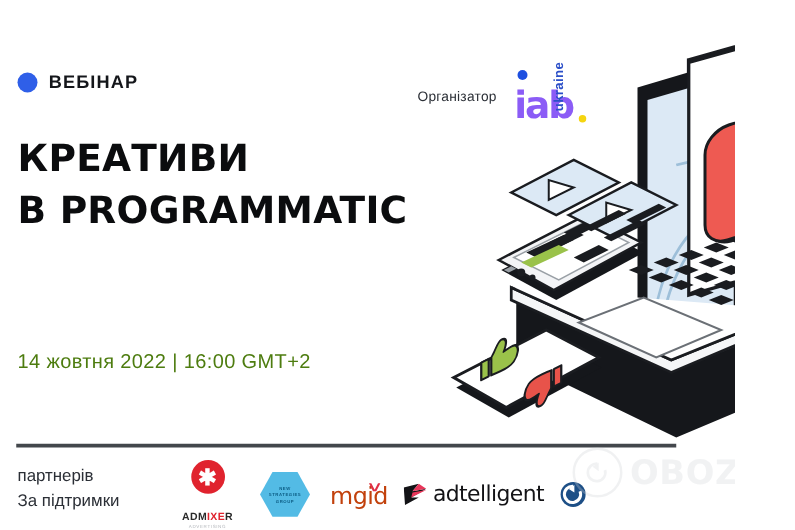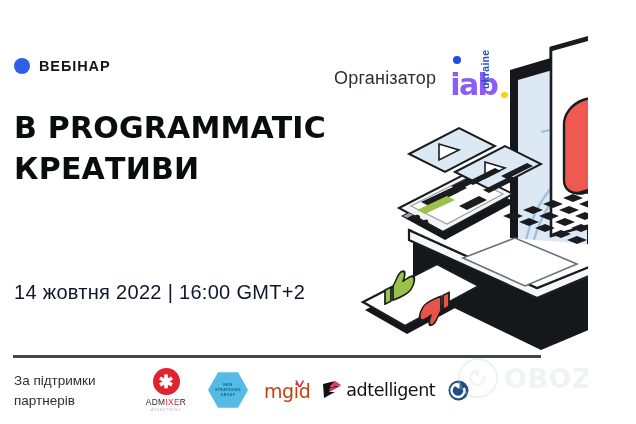--- a/index.html
+++ b/index.html
@@ -29,21 +29,21 @@
     font-size: 14.5px; font-weight: 700; letter-spacing: 0.9px;
     color: #14161a;
   }
 
   
   .organizer {
     position: absolute; left: 334px; top: 58px;
     display: flex; align-items: center; gap: 14px;
   }
   .organizer-label {
-    font-size: 18px; color: #2b2f36; letter-spacing: .2px;
+    font-size: 11px; color: #2b2f36; letter-spacing: .2px;
     white-space: nowrap;
   }
   .iab-logo { position: relative; display: flex; align-items: flex-end; }
   .iab-word {
     font-size: 30px; font-weight: 800; letter-spacing: -1.6px;
     color: #8b5cf6; line-height: .82; font-family: "DejaVu Sans", sans-serif;
   }
   .iab-idot {
     position: absolute; left: 2.5px; top: -2px;
     width: 8px; height: 8px; border-radius: 50%; background: #1d4fe0;
@@ -67,21 +67,21 @@
     position: absolute; left: 14px; top: 108px;
     font-size: 30px; font-weight: 800; line-height: 1.36;
     letter-spacing: 0.2px; color: #0b0c0e;
     font-family: "DejaVu Sans", sans-serif;
   }
   .headline div { white-space: nowrap; }
 
   
   .date-line {
     position: absolute; left: 14px; top: 281px;
-    font-size: 20px; color: #0f172a; letter-spacing: .3px;
+    font-size: 16px; color: #4d7c0f; letter-spacing: .3px;
     font-weight: 400;
   }
 
   
   .divider {
     position: absolute; left: 13px; top: 355px;
     width: 528px; height: 2.5px; background: #43474c;
   }
 
   
@@ -97,22 +97,22 @@
 
   
   .lg-admixer { width: 52px; text-align: center; }
   .admixer-circle {
     width: 27px; height: 27px; border-radius: 50%;
     background: #e0232e; margin: 0 auto;
     display: flex; align-items: center; justify-content: center;
     color: #fff; font-size: 18px; font-weight: 700; line-height: 1;
   }
   .admixer-name {
-    font-size: 8.4px; font-weight: 400; letter-spacing: .3px;
-    color: #2a2a2a; margin-top: 2px;
+    font-size: 8.4px; font-weight: 700; letter-spacing: .3px;
+    color: #2a2a2a; margin-top: 13px;
   }
   .admixer-name em { font-style: normal; color: #e0232e; }
   .admixer-sub {
     font-size: 3.6px; letter-spacing: .5px; color: #b3b6bb; margin-top: 1px;
   }
 
   
   .lg-hex { width: 46px; height: 42px; position: relative; }
   .hex-shape {
     position: absolute; left: 3px; top: 2px;
@@ -305,32 +305,32 @@
       <span class="iab-idot"></span>
       <span class="iab-word">iab</span>
       <span class="iab-ukr">
         <span class="iab-ukr-text">ukraine</span>
         <span class="iab-ukr-dot"></span>
       </span>
     </span>
   </div>
 
   <h1 class="headline">
+    <div>КРЕАТИВИ</div>
     <div>В PROGRAMMATIC</div>
-    <div>КРЕАТИВИ</div>
   </h1>
 
   <div class="date-line">14 жовтня 2022 | 16:00 GMT+2</div>
 
   <div class="divider"></div>
 
   <div class="footer">
     <div class="support-text">
+      <div>партнерів</div>
       <div>За підтримки</div>
-      <div>партнерів</div>
     </div>
 
     <div class="partner-row">
 
       <div class="lg-admixer">
         <div class="admixer-circle">✱</div>
         <div class="admixer-name">
           <span>ADM</span><em>IXE</em><span>R</span>
         </div>
         <div class="admixer-sub">ADVERTISING</div>

